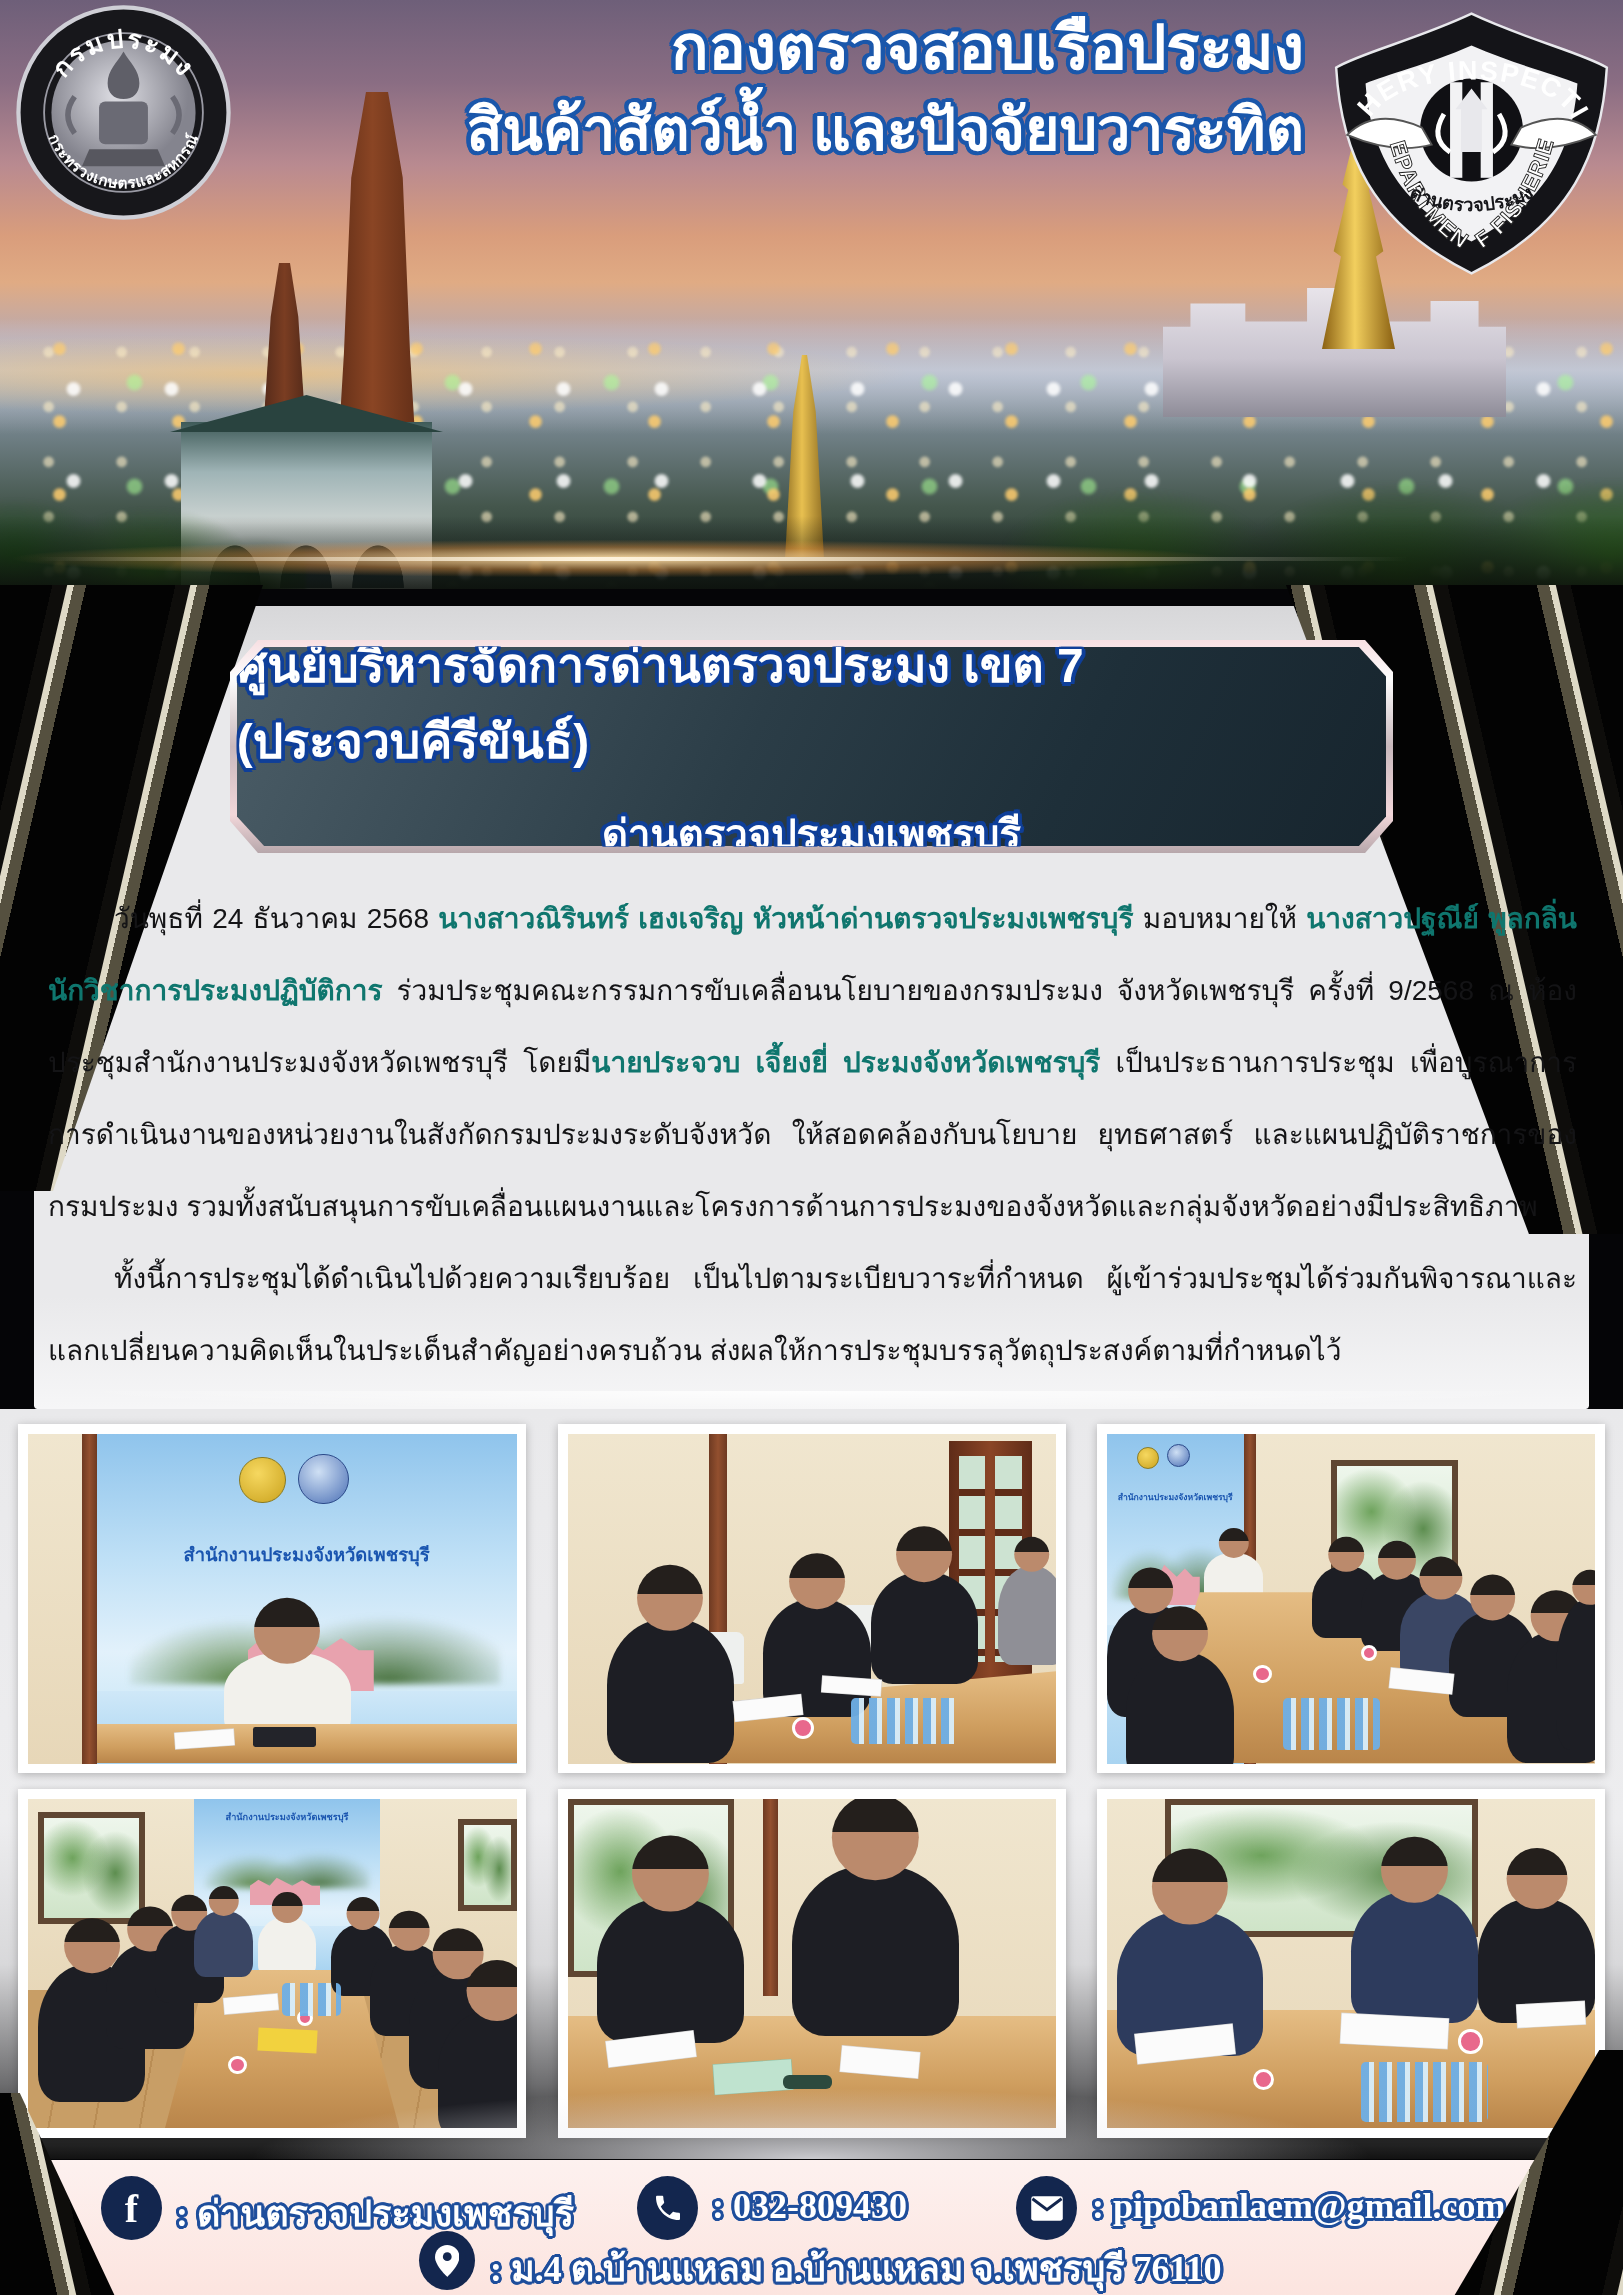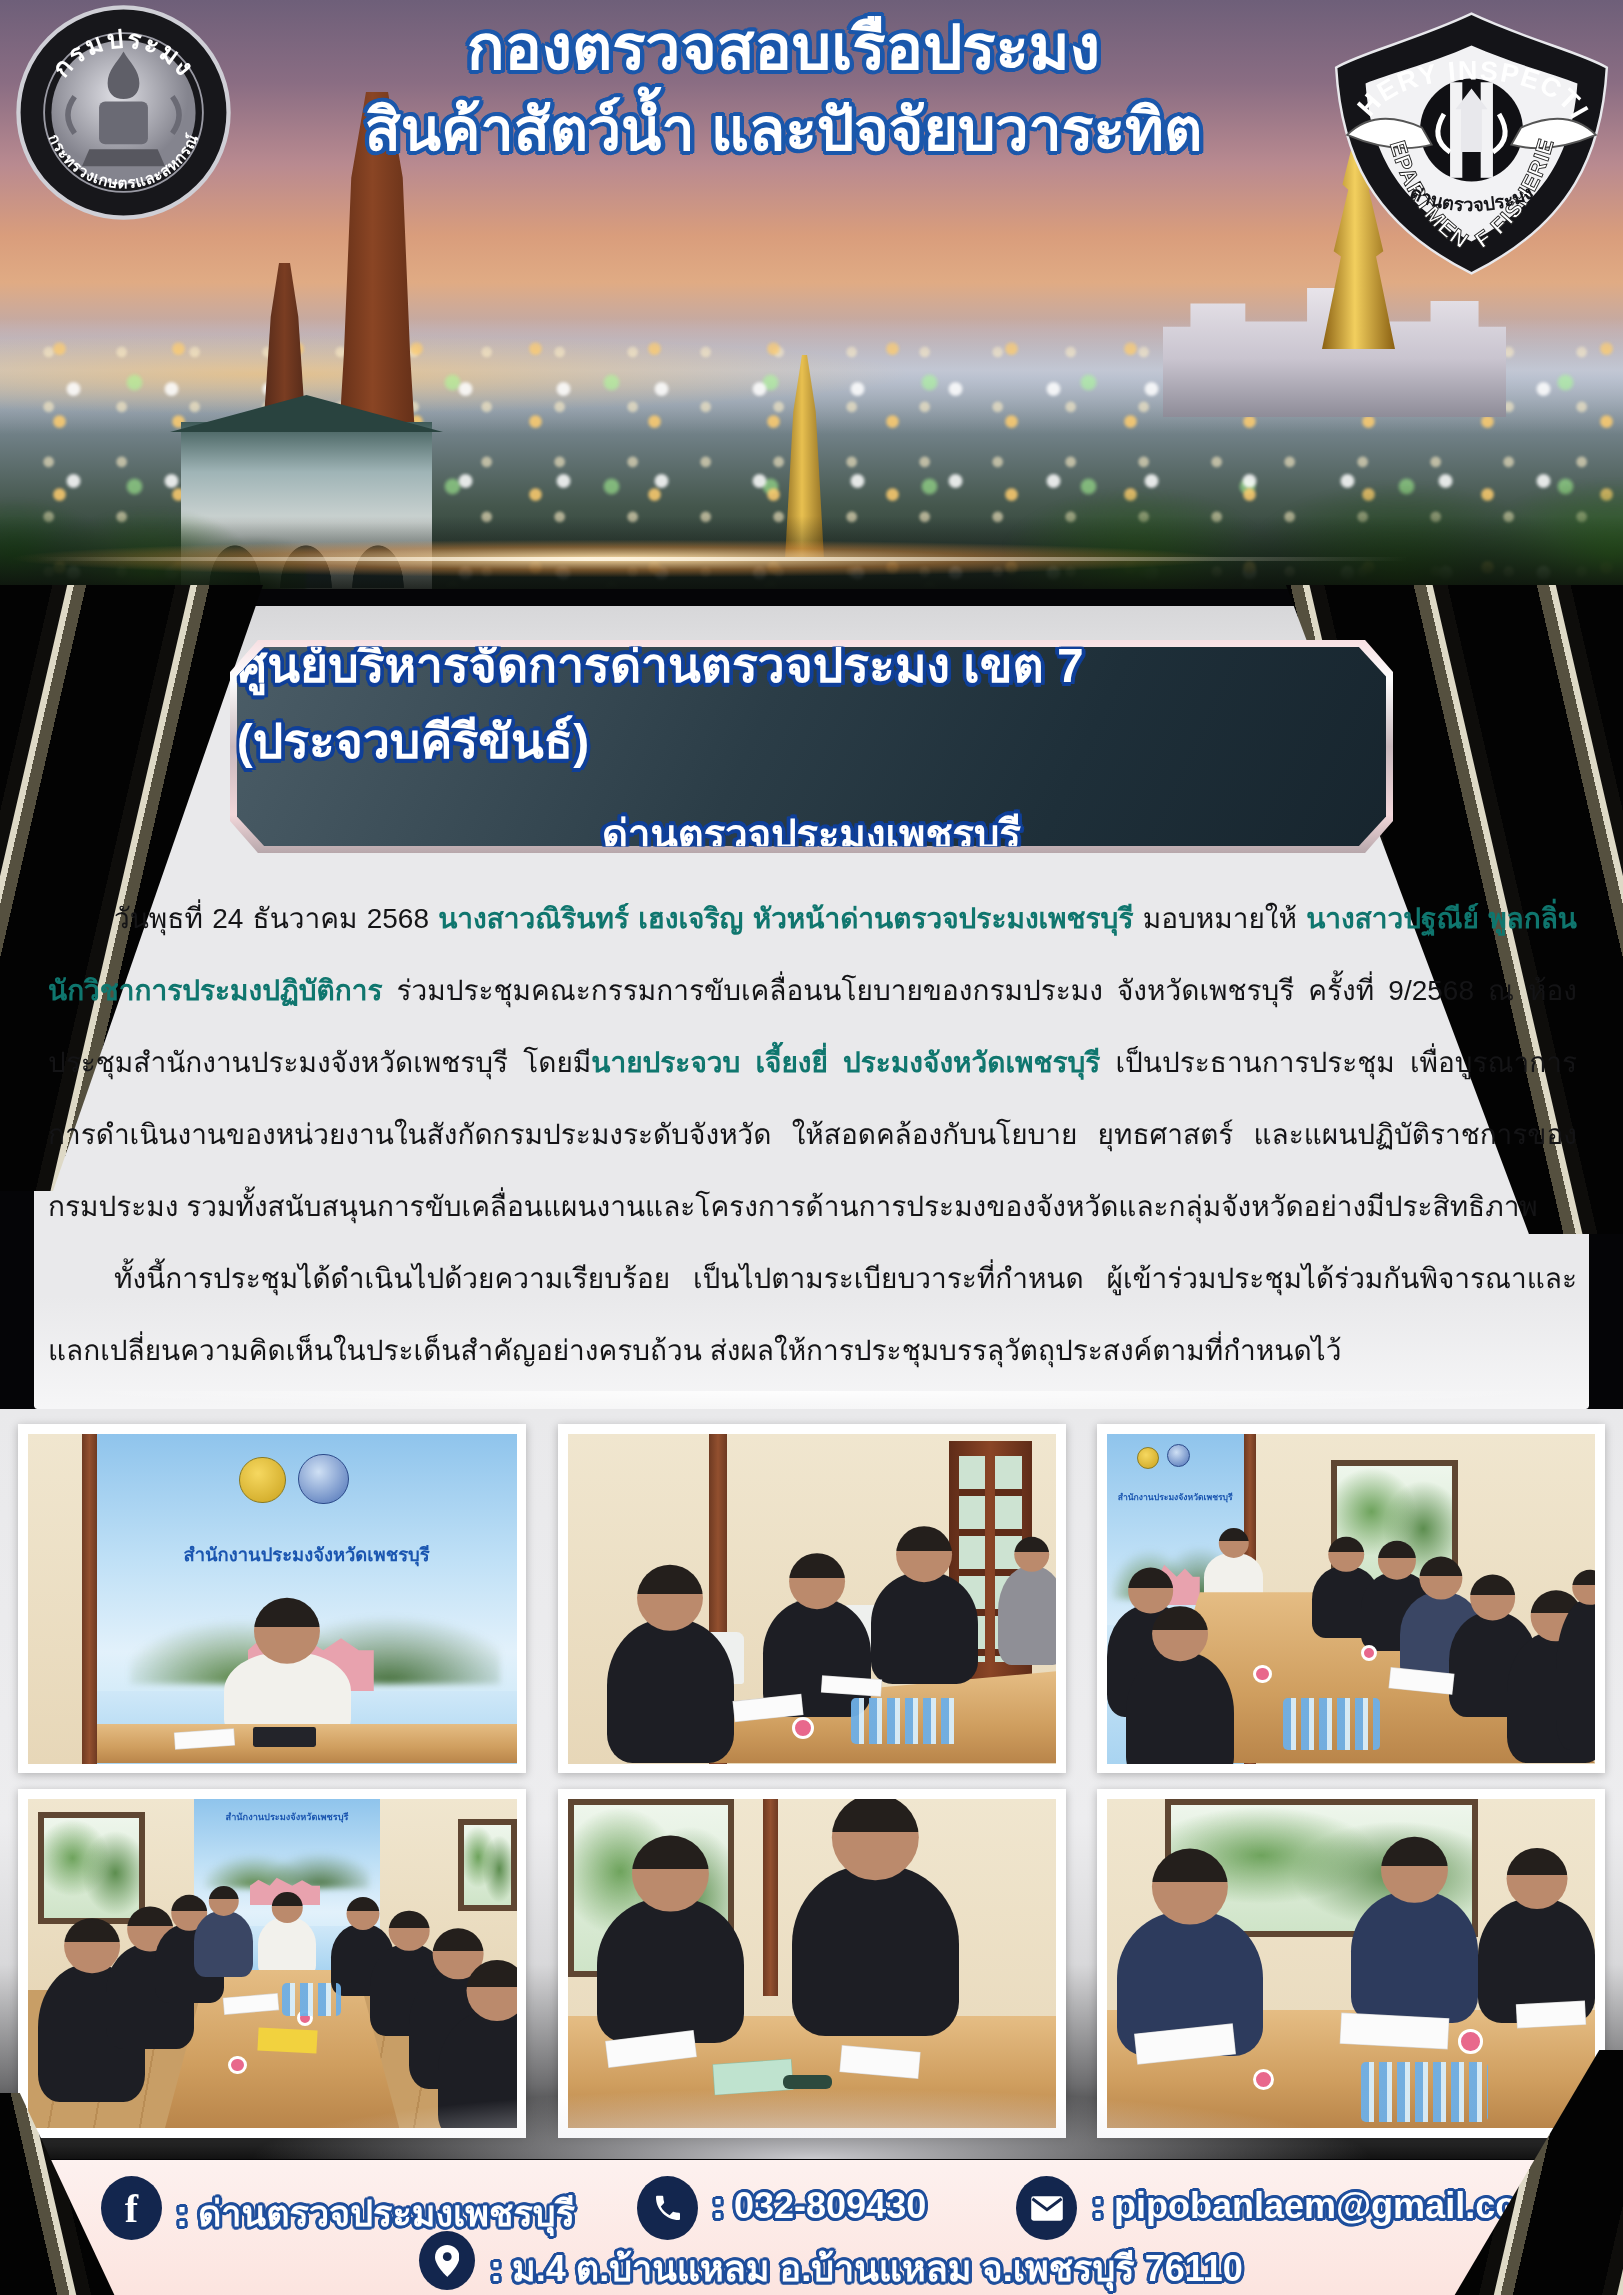--- a/index.html
+++ b/index.html
@@ -55,21 +55,21 @@
                radial-gradient(ellipse 122px 73px at 85% 95%,#1a3d16,transparent 75%);
     filter:blur(1.8px);}
   .trees-right{position:absolute;left:1004px;top:380px;width:661px;height:220px;
     background:radial-gradient(ellipse 196px 110px at 20% 85%,#2a5a1e,transparent 72%),
                radial-gradient(ellipse 233px 135px at 60% 90%,#214a18,transparent 72%),
                radial-gradient(ellipse 184px 104px at 92% 80%,#2f6322,transparent 75%);
     filter:blur(1.8px);}
   .hero-darken{position:absolute;left:0;bottom:0;width:1623px;height:73px;
     background:linear-gradient(180deg,rgba(10,12,8,0),rgba(10,12,8,.8));}
 
-  .hero-title{position:absolute;left:263px;top:11px;width:1041px;text-align:center;color:#fff;font-weight:800;}
+  .hero-title{position:absolute;left:263px;top:11px;width:1041px;text-align:right;color:#fff;font-weight:800;}
   .hero-title .t1{font-size:62px;line-height:73px;}
   .hero-title .t2{font-size:59px;line-height:71px;margin-top:11px;}
   .ol-blue{text-shadow:-4.3px 0 0 #1a57ab,4.3px 0 0 #1a57ab,0 -4.3px 0 #1a57ab,0 4.3px 0 #1a57ab,
     -3.1px -3.1px 0 #1a57ab,3.1px -3.1px 0 #1a57ab,-3.1px 3.1px 0 #1a57ab,3.1px 3.1px 0 #1a57ab,
     -4.3px -1.8px 0 #1a57ab,4.3px 1.8px 0 #1a57ab,-1.8px 4.3px 0 #1a57ab,1.8px -4.3px 0 #1a57ab;}
   .news-label{position:absolute;right:92px;top:458px;font-size:59px;font-weight:800;color:#fff;}
 
   .flare{position:absolute;left:0;top:531px;width:1469px;height:55px;
     background:radial-gradient(ellipse 55% 46% at 42% 50%,rgba(255,225,170,.95),rgba(255,160,70,.4) 45%,rgba(255,160,70,0) 75%);}
   .flare::after{content:"";position:absolute;left:37px;top:26px;width:1371px;height:4.3px;border-radius:2.4px;
@@ -159,21 +159,21 @@
     background:repeating-linear-gradient(100deg,#c89e66 0 43px,#b98d55 43px 45px);}
   .notebook{position:absolute;background:#bfe3cf;box-shadow:0 0 0 0.6px #8fbfa5;}
   .folder{position:absolute;background:#f2d23e;}
 
   
   .footer{position:absolute;left:0;top:2160px;width:1623px;height:136px;z-index:6;
     background:linear-gradient(180deg,#fdf1ef,#fce4df);}
   .f-ic{position:absolute;width:61px;height:64px;border-radius:50%;background:#13264e;
     display:flex;align-items:center;justify-content:center;color:#fff;}
   .f-ic svg{display:block;}
-  .f-txt{position:absolute;font-size:36px;font-weight:800;color:#fff;white-space:nowrap;}
+  .f-txt{position:absolute;font-size:36px;font-weight:800;color:#fff;white-space:nowrap;font-family:Liberation Serif, serif;}
   .ol-foot{text-shadow:-3.1px 0 0 #1e4e9c,3.1px 0 0 #1e4e9c,0 -3.1px 0 #1e4e9c,0 3.1px 0 #1e4e9c,
     -2.4px -2.4px 0 #1e4e9c,2.4px -2.4px 0 #1e4e9c,-2.4px 2.4px 0 #1e4e9c,2.4px 2.4px 0 #1e4e9c,
     -3.1px -1.2px 0 #1e4e9c,3.1px 1.2px 0 #1e4e9c,-1.2px 3.1px 0 #1e4e9c,1.2px -3.1px 0 #1e4e9c;}
 </style>
 </head>
 <body>
 
 <div id="page">
 
   <div class="hero">

